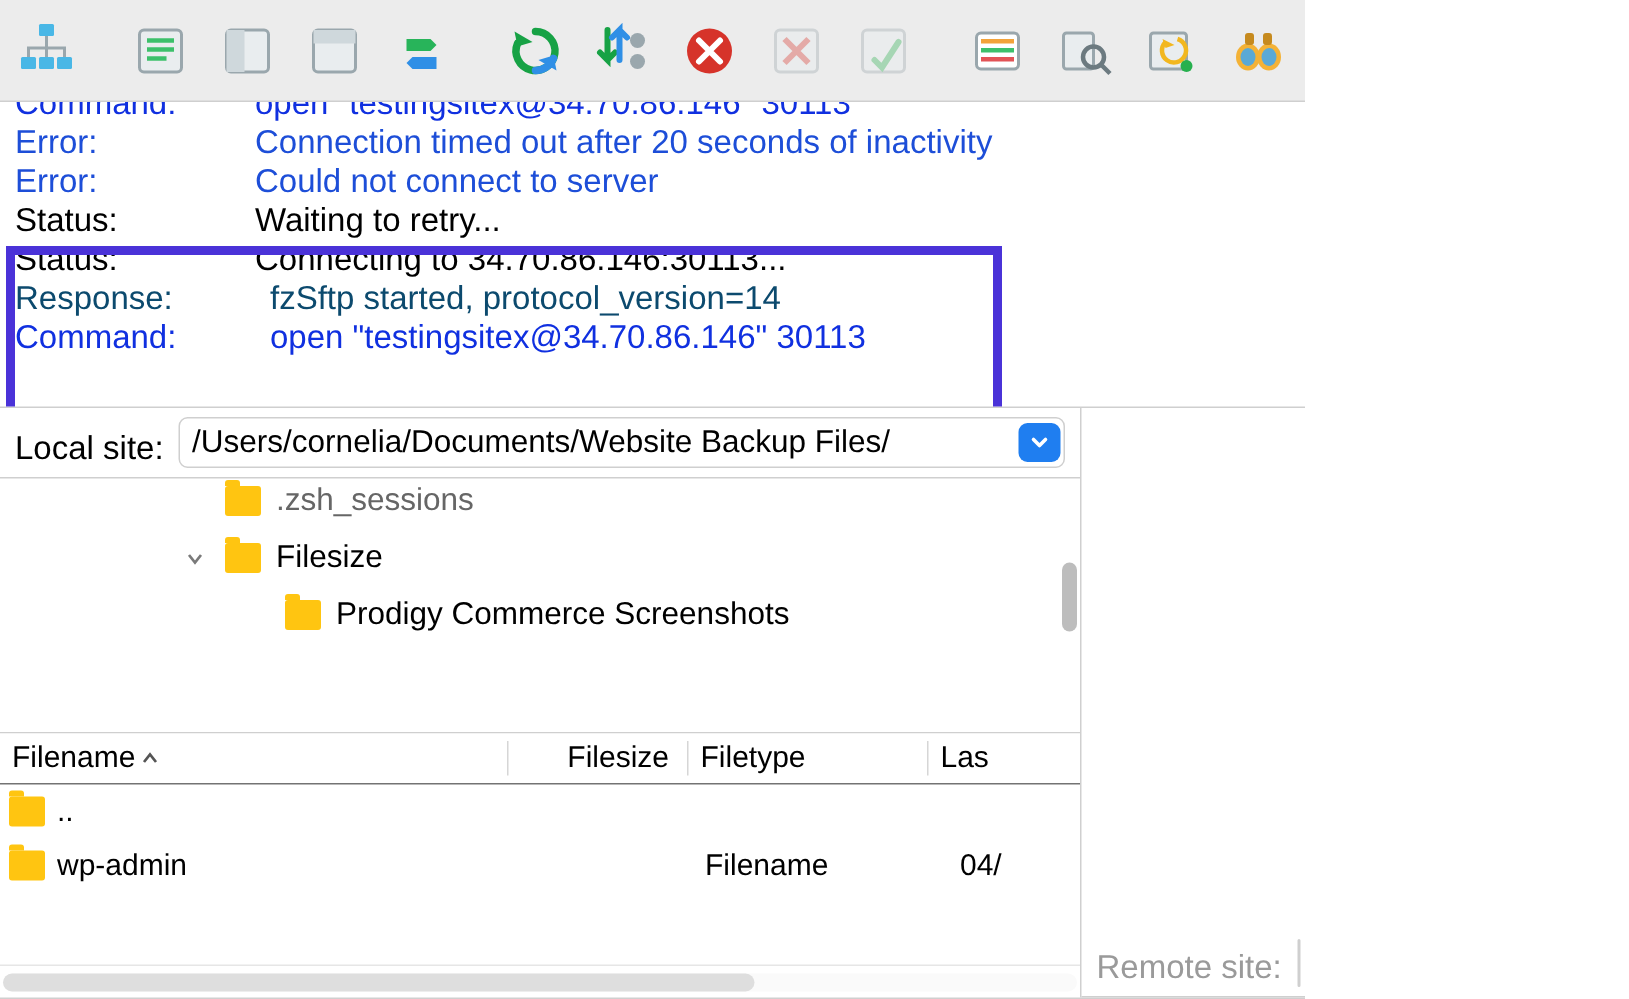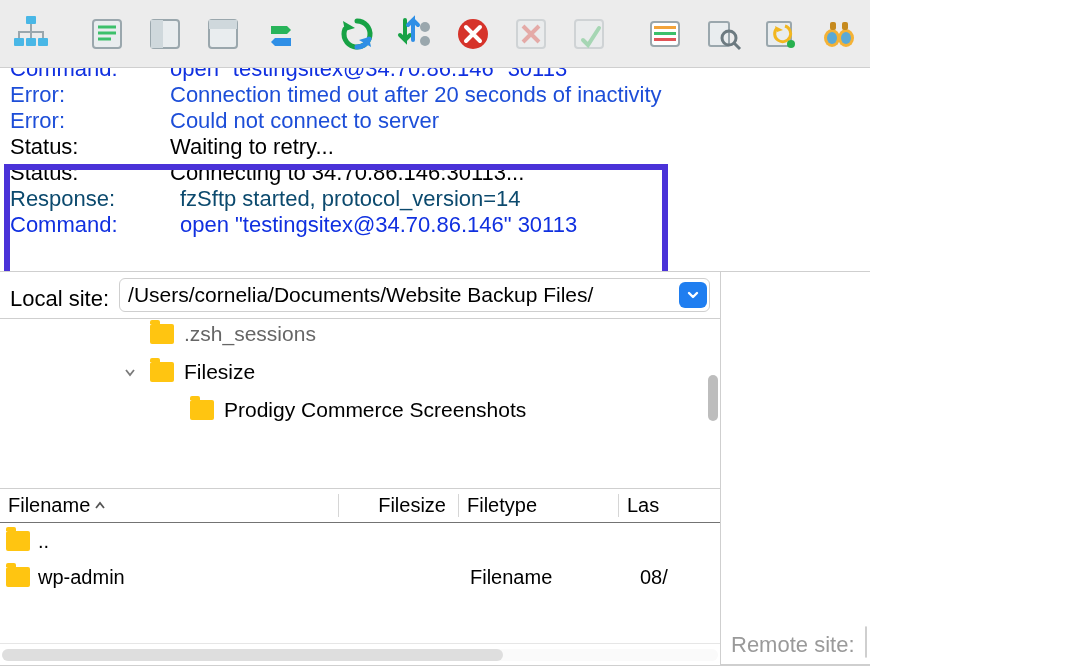--- a/index.html
+++ b/index.html
@@ -305,21 +305,21 @@
               <span class="cell ftype"></span>
               <span class="cell flast"></span>
             </div>
             <div class="list-row">
               <span class="cell fname">
                 <span class="folder"></span>
                 <span>wp-admin</span>
               </span>
               <span class="cell fsize"></span>
               <span class="cell ftype">Filename</span>
-              <span class="cell flast">08/</span>
+              <span class="cell flast">04/</span>
             </div>
           </div>
         <div class="hscroll-wrap">
           <div class="hscroll-track">
               <div class="hscroll-thumb"></div>
             </div>
         </div>
       </div>
     </div>
 

